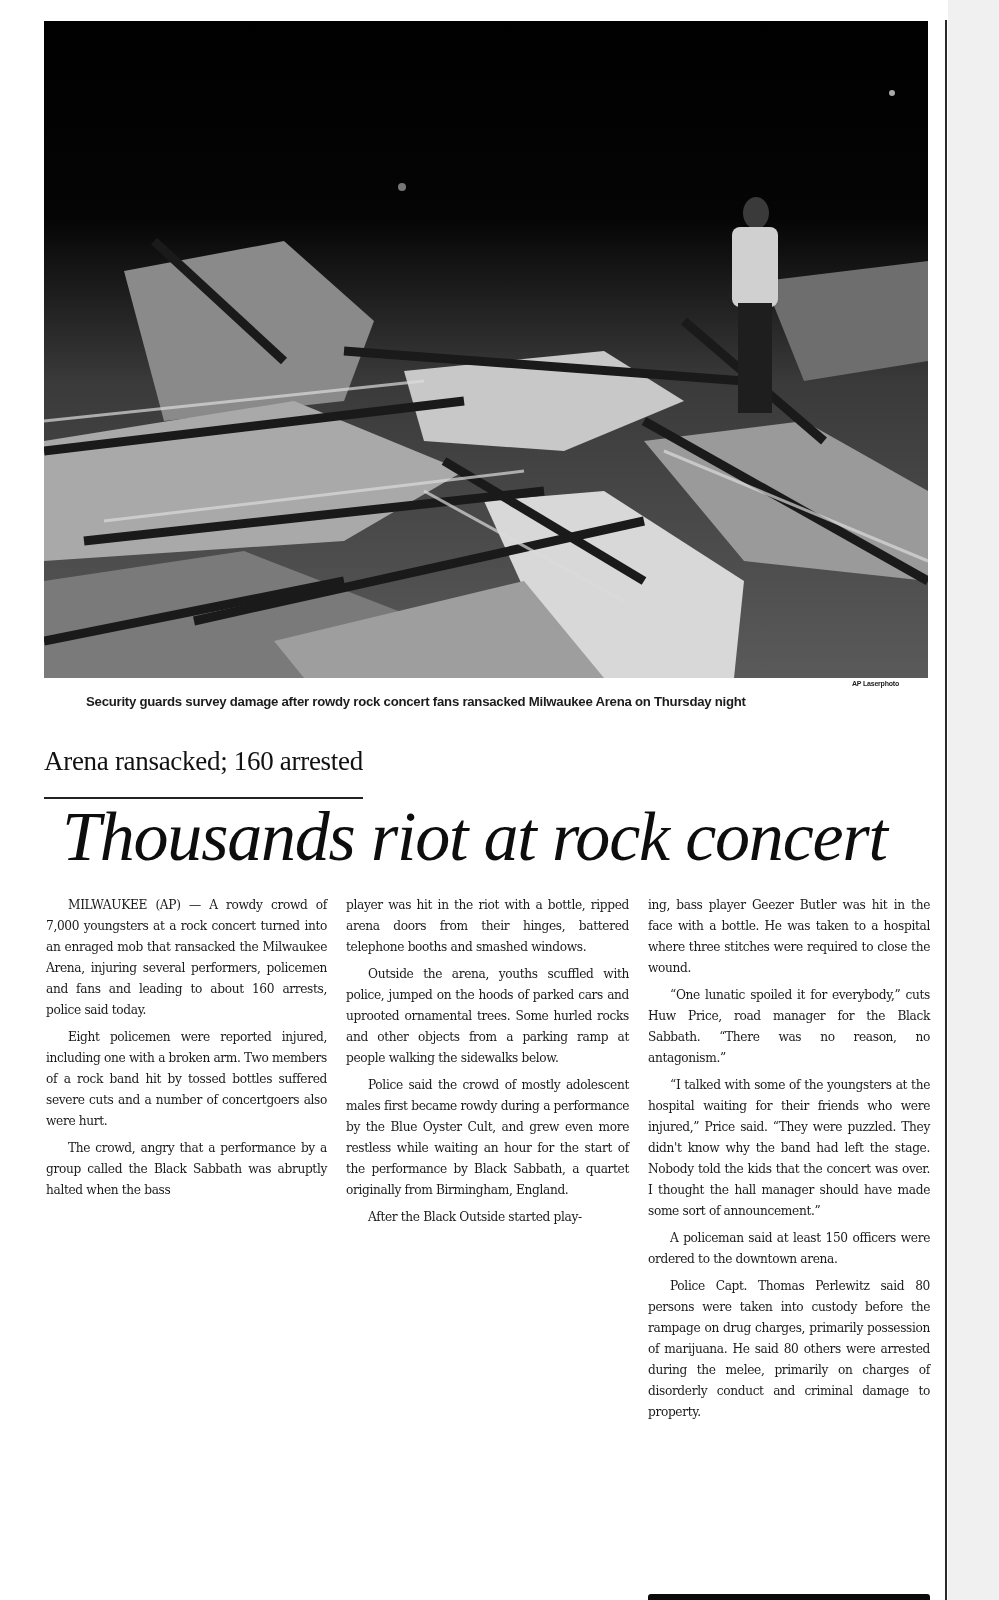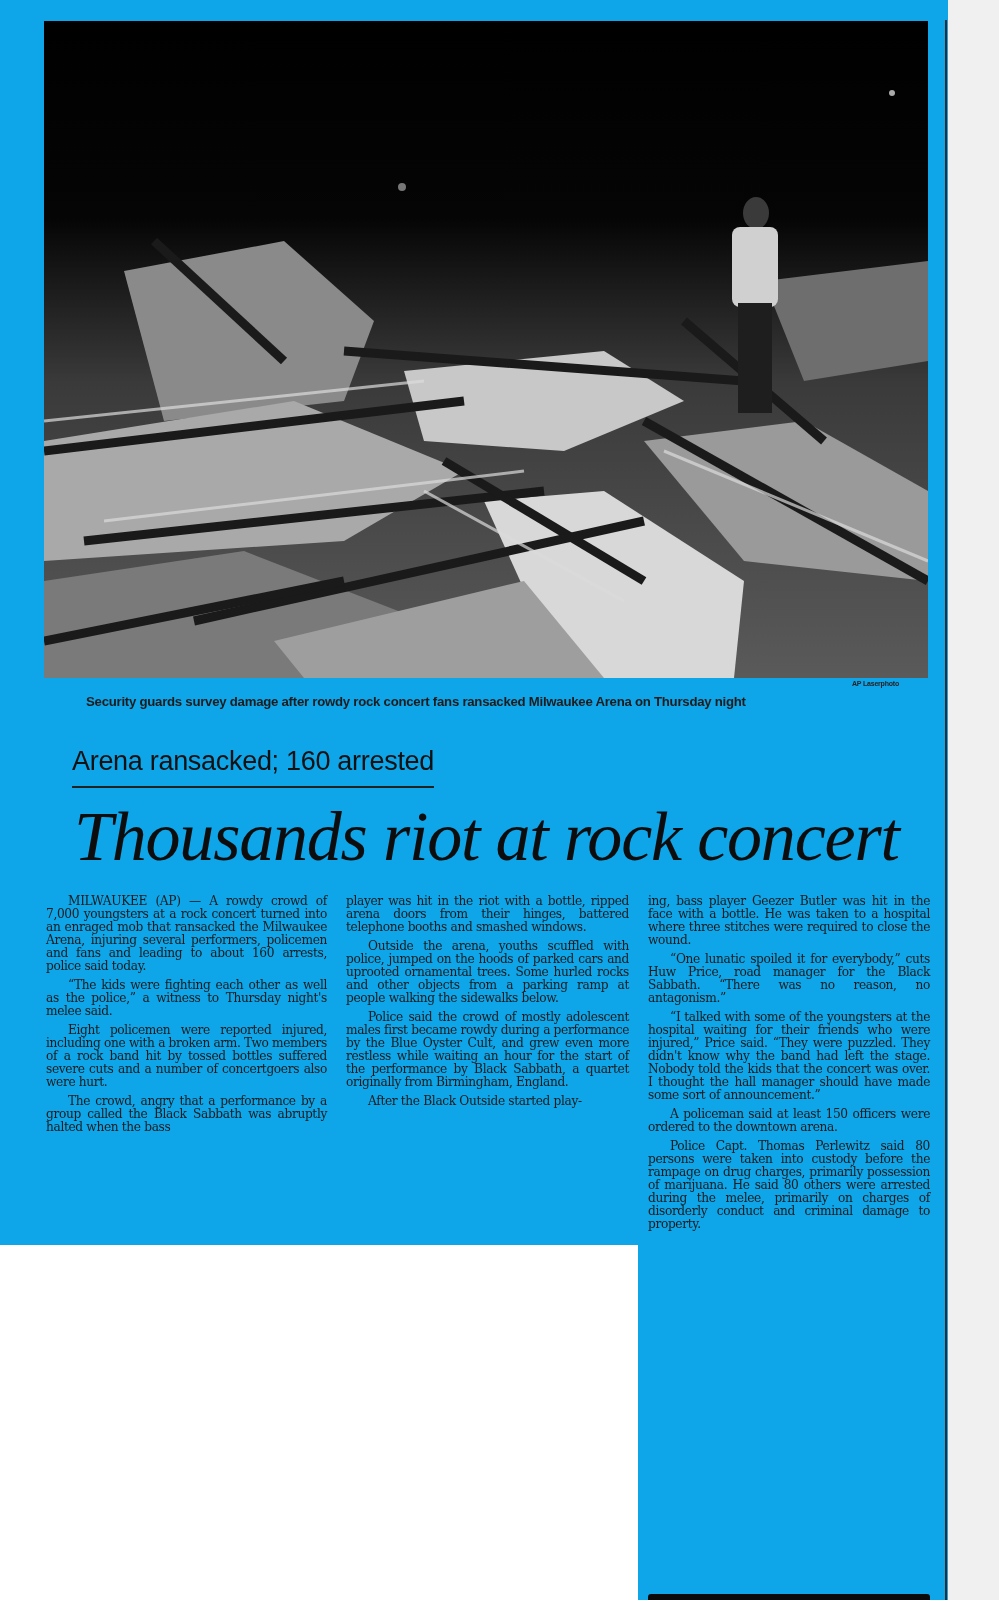--- a/index.html
+++ b/index.html
@@ -1,55 +1,53 @@
 <!DOCTYPE html>
 <html><head>
 <meta charset="utf-8">
 <style>
   * { box-sizing: border-box; margin: 0; padding: 0; }
   html, body { width: 999px; height: 1600px; background: #e6e6e6; overflow: hidden; }
   body { position: relative; font-family: "DejaVu Serif", serif; color: #1a1a1a; }
 
-  .clip { position: absolute; left: 0; top: 0; width: 999px; height: 1600px; background: #0ea5e9; }
+  .clip { position: absolute; left: 0; top: 0; width: 999px; height: 1600px; background: #ffffff; }
 
   .photo {
     position: absolute; left: 44px; top: 21px; width: 884px; height: 657px;
     background: #000; overflow: hidden;
   }
   .photo svg { width: 100%; height: 100%; display: block; }
 
   .credit {
     position: absolute; left: 852px; top: 680px;
     font-family: "Liberation Sans", sans-serif; font-weight: bold;
     font-size: 7px; color: #222; letter-spacing: -0.2px;
   }
   .caption {
     position: absolute; left: 86px; top: 694px; width: 820px;
     font-family: "Liberation Sans", sans-serif; font-weight: bold;
     font-size: 13.2px; color: #1c1c1c; letter-spacing: -0.25px; white-space: nowrap;
   }
 
   .kicker {
     position: absolute; left: 44px; top: 746px;
-    font-family: Liberation Sans, sans-serif; font-size: 27px; color: #111;
-    padding-bottom: 9px; border-bottom: 2px solid #222; letter-spacing: -0.3px;
+    font-family: Liberation Serif, serif; font-size: 27px; color: #111;
+    padding-bottom: 20px; border-bottom: 2px solid #222; letter-spacing: -0.3px;
     white-space: nowrap;
-    margin-left: 28px;
   }
   .headline {
     position: absolute; left: 62px; top: 802px; width: 880px;
     font-family: "Liberation Serif", serif; font-style: italic;
     font-size: 70px; color: #0d0d0d; letter-spacing: -1.2px; white-space: nowrap;
     line-height: 1;
-    margin-left: 12px;
   }
 
   .col {
     position: absolute; font-family: "DejaVu Serif", serif; font-size: 12.2px;
-    line-height: 13px; color: #1b1b1b; text-align: justify; hyphens: manual;
+    line-height: 21px; color: #1b1b1b; text-align: justify; hyphens: manual;
     letter-spacing: -0.35px;
   }
   .col p { text-indent: 22px; margin-bottom: 6px; }
   .col1 { left: 46px; top: 895px; width: 281px; }
   .col2 { left: 346px; top: 895px; width: 283px; }
   .col3 { left: 648px; top: 895px; width: 282px; }
 
   .vrule { position: absolute; left: 945px; top: 20px; width: 2px; height: 1580px; background: #2a2a2a; }
   .whitearea { position: absolute; left: 0; top: 1245px; width: 638px; height: 355px; background: #ffffff; }
   .whiteright { position: absolute; left: 948px; top: 0; width: 51px; height: 1600px; background: #f0f0f0; }
@@ -111,21 +109,20 @@
   </div>
 
   <div class="credit">AP Laserphoto</div>
   <div class="caption">Security guards survey damage after rowdy rock concert fans ransacked Milwaukee Arena on Thursday night</div>
 
   <div class="kicker">Arena ransacked; 160 arrested</div>
   <div class="headline">Thousands riot at rock concert</div>
 
   <div class="col col1">
     <p>MILWAUKEE (AP) — A rowdy crowd of 7,000 youngsters at a rock concert turned into an enraged mob that ransacked the Milwaukee Arena, injuring several performers, policemen and fans and leading to about 160 arrests, police said today.</p>
-    <p>“The kids were fighting each other as well as the police,” a witness to Thursday night's melee said.</p>
     <p>Eight policemen were reported injured, including one with a broken arm. Two members of a rock band hit by tossed bottles suffered severe cuts and a number of concertgoers also were hurt.</p>
     <p>The crowd, angry that a performance by a group called the Black Sabbath was abruptly halted when the bass</p>
   </div>
 
   <div class="col col2">
     <p style="text-indent:0">player was hit in the riot with a bottle, ripped arena doors from their hinges, battered telephone booths and smashed windows.</p>
     <p>Outside the arena, youths scuffled with police, jumped on the hoods of parked cars and uprooted ornamental trees. Some hurled rocks and other objects from a parking ramp at people walking the sidewalks below.</p>
     <p>Police said the crowd of mostly adolescent males first became rowdy during a performance by the Blue Oyster Cult, and grew even more restless while waiting an hour for the start of the performance by Black Sabbath, a quartet originally from Birmingham, England.</p>
     <p>After the Black Outside started play-</p>
   </div>

